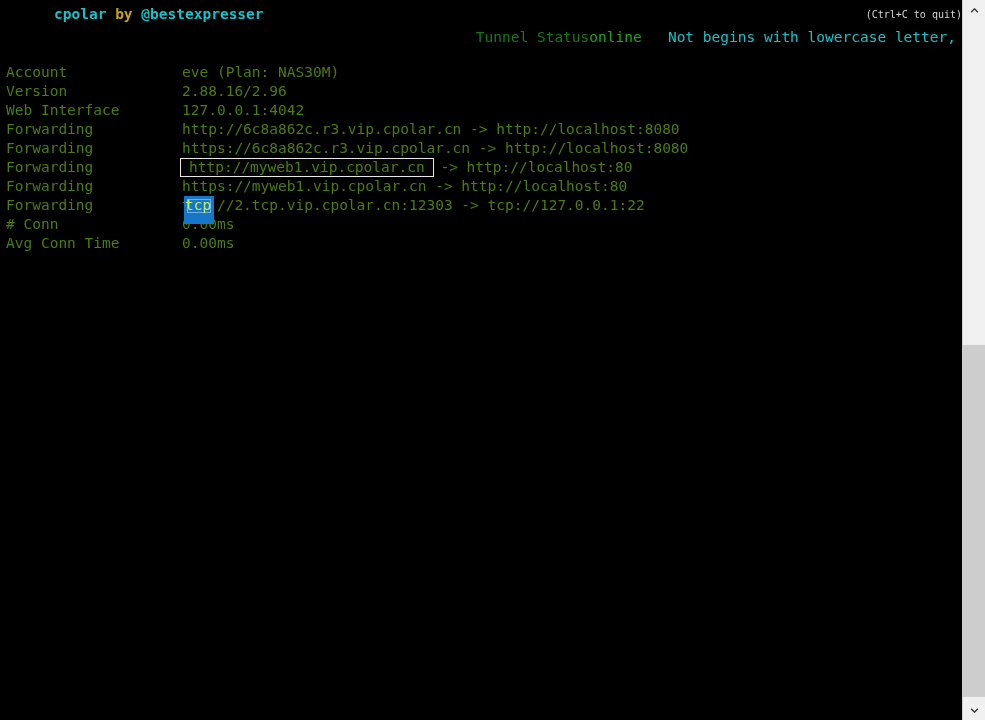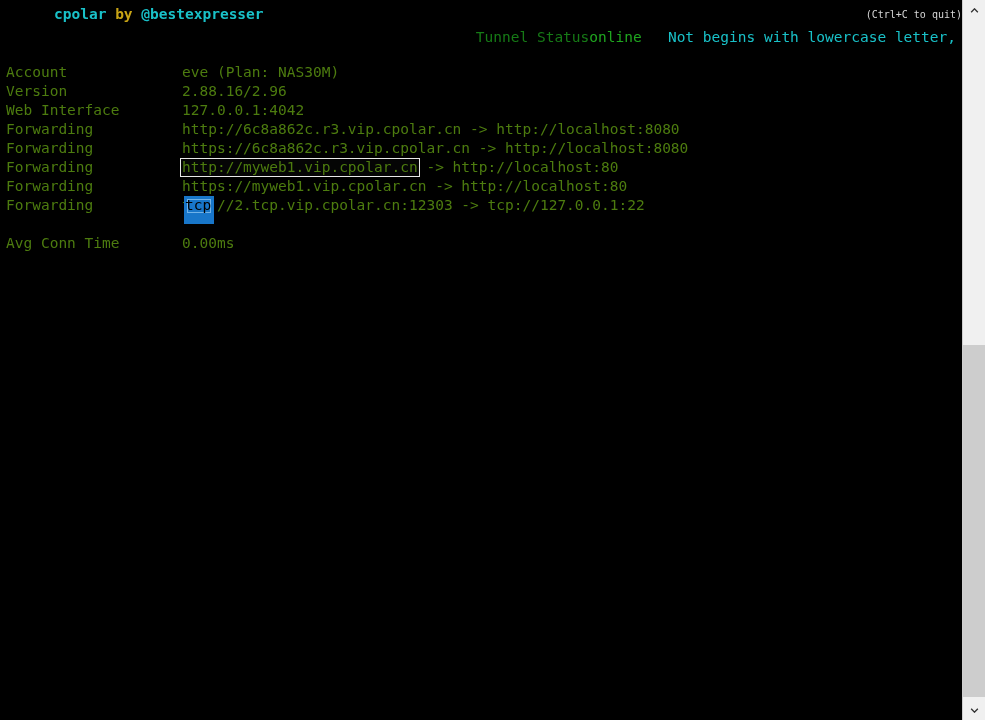--- a/index.html
+++ b/index.html
@@ -75,21 +75,21 @@
     display: inline-block;
     width: 176px;
   }
   .row .val {
     display: inline;
   }
   
   .link-box {
     display: inline-block;
     border: 1px solid #e8e8e8;
-    padding: 0 1px;
+    padding: 0 8px;
     margin: 0 -2px;
     line-height: 17px;
     position: relative;
     top: 0px;
     background: #050505;
   }
   
   #sel-blob {
     position: absolute;
     left: 184px;
@@ -108,21 +108,21 @@
     border: 1px solid #6fb2e8;
     box-sizing: border-box;
   }
   #sel-blob .blobtext {
     position: absolute;
     left: 1px;
     top: 0px;
     font-family: "DejaVu Sans Mono", "Liberation Mono", monospace;
     font-size: 14.5px;
     line-height: 19px;
-    color: #000000;
+    color: #bef264;
     white-space: pre;
   }
 
   
   #scrollbar {
     position: absolute;
     right: 0;
     top: 0;
     width: 23px;
     height: 720px;
@@ -194,20 +194,21 @@
     <div class="row" style="top:120px;"><span class="lbl c-white">Forwarding</span><span class="val c-white">http://6c8a862c.r3.vip.cpolar.cn -&gt; http://localhost:8080</span></div>
 
     <div class="row" style="top:139px;"><span class="lbl c-white">Forwarding</span><span class="val c-white">https://6c8a862c.r3.vip.cpolar.cn -&gt; http://localhost:8080</span></div>
 
     <div class="row" style="top:158px;"><span class="lbl c-white">Forwarding</span><span class="link-box c-white">http://myweb1.vip.cpolar.cn</span><span class="val c-white"> -&gt; http://localhost:80</span></div>
 
     <div class="row" style="top:177px;"><span class="lbl c-white">Forwarding</span><span class="val c-white">https://myweb1.vip.cpolar.cn -&gt; http://localhost:80</span></div>
 
     <div class="row" style="top:196px;"><span class="lbl c-white">Forwarding</span><span class="val c-white">tcp://2.tcp.vip.cpolar.cn:12303 -&gt; tcp://127.0.0.1:22</span></div>
 
+    <div class="row" style="top:215px;"><span class="lbl c-white"># Conn</span><span class="val c-white">0.00ms</span></div>
 
     <div class="row" style="top:234px;"><span class="lbl c-white">Avg Conn Time</span><span class="val c-white">0.00ms</span></div>
 
     <div id="sel-blob">
       <div class="inner"></div>
       <div class="blobtext">tcp</div>
     </div>
 
   </div>
 

